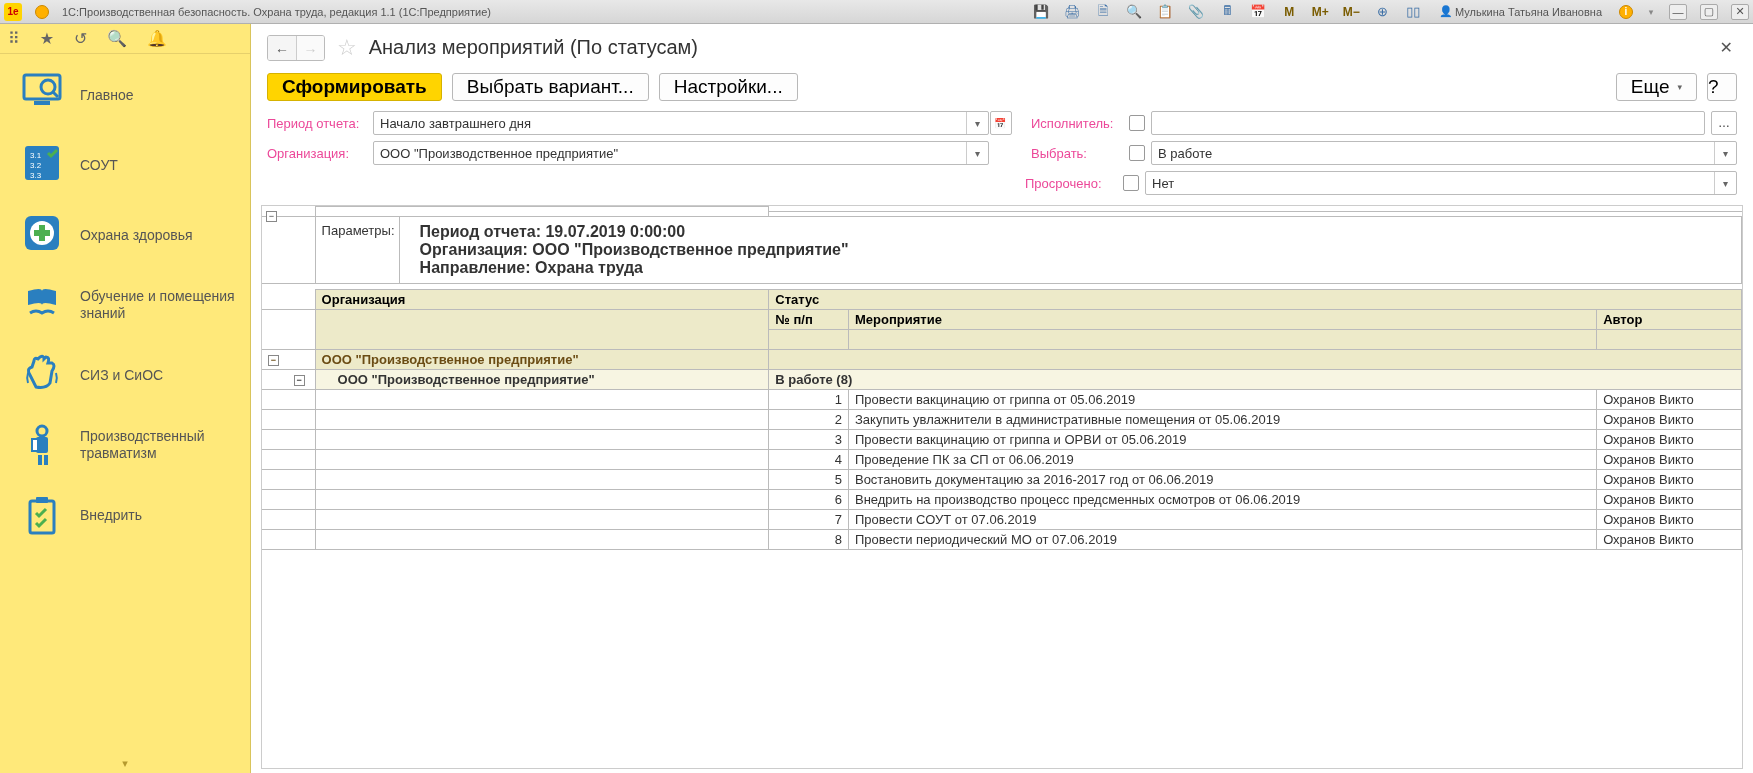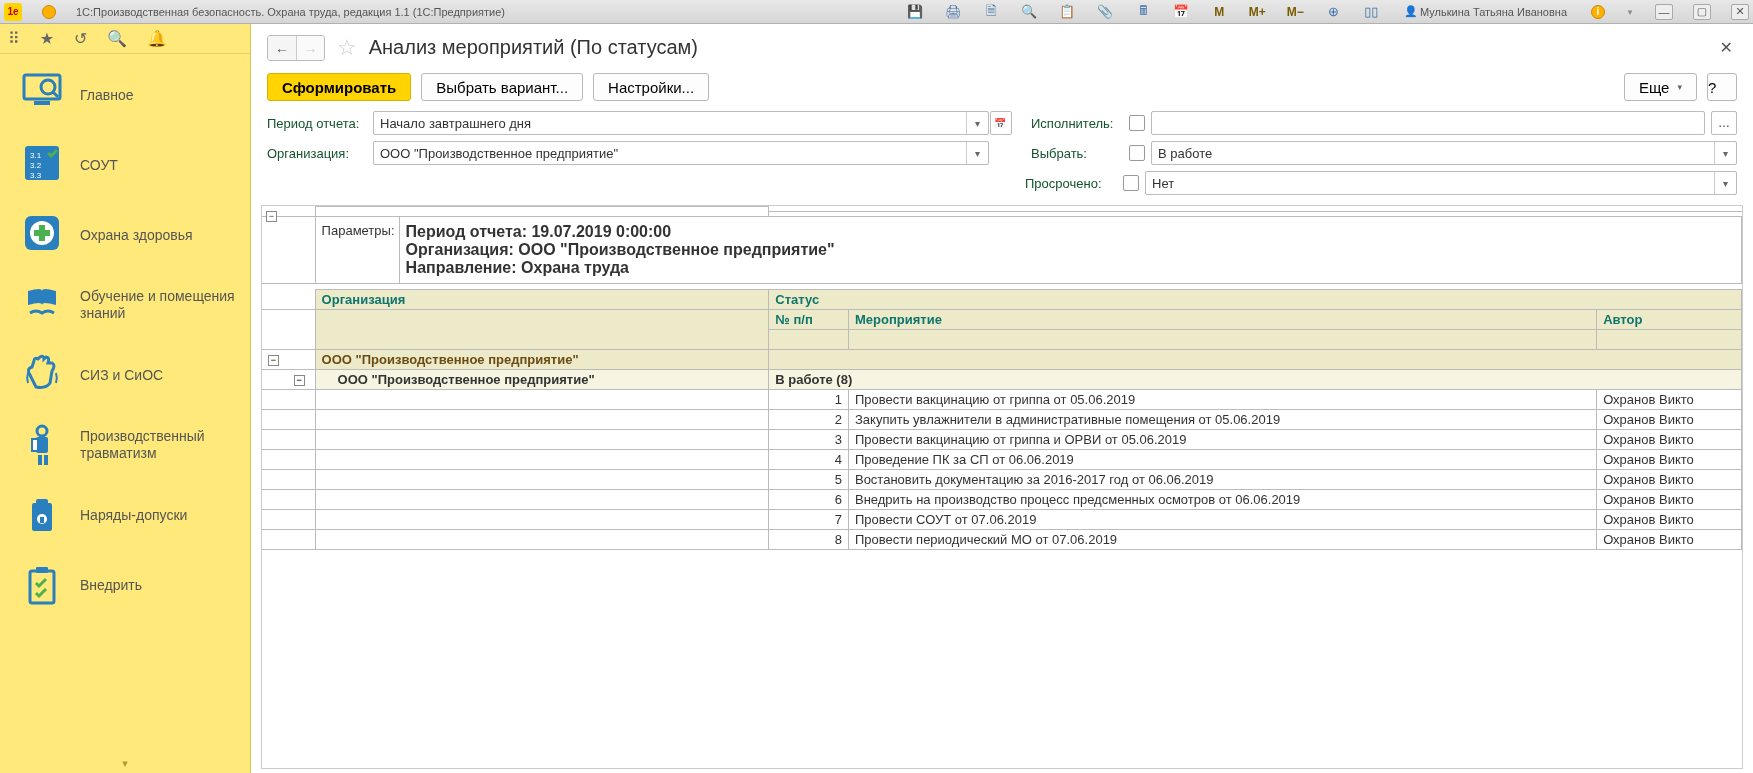--- a/index.html
+++ b/index.html
@@ -1,18 +1,18 @@
 <!DOCTYPE html>
 <html><head>
 <meta charset="utf-8">
 <style>
   * { box-sizing: border-box; margin:0; padding:0; font-family: Arial, sans-serif; }
   body { font-size:12px; color:#333; background:#fff; overflow:hidden; width:1753px; height:773px; position:relative;}
   
-  .titlebar { height:24px; background:linear-gradient(to bottom,#e8e8e8,#d6d6d6); border-bottom:1px solid #b0b0b0; display:flex; align-items:center; padding:0 4px; gap:20px;}
+  .titlebar { height:24px; background:linear-gradient(to bottom,#e8e8e8,#d6d6d6); border-bottom:1px solid #b0b0b0; display:flex; align-items:center; padding:0 4px; gap:13px;}
   .titlebar .logo { width:18px; height:18px; background:#ffd400; border-radius:3px; display:flex;align-items:center;justify-content:center;font-size:10px;font-weight:bold;color:#c00;}
   .titlebar .dropdown-btn { width:14px;height:14px;border-radius:50%;background:#ffb000;border:1px solid #cc8800;}
   .titlebar .title-text { flex:0 0 auto; color:#555; font-size:11px;}
   .titlebar .spacer{flex:1;}
   .titlebar .tb-icon{ width:18px;height:18px;display:flex;align-items:center;justify-content:center;color:#3b6ea5;font-size:13px;cursor:pointer;border-radius:2px; text-align:center;}
   .titlebar .tb-icon.m{color:#7a5c00;font-weight:bold;font-size:12px;}
   .titlebar .user{ color:#555;font-size:11px; padding:0 4px;display:flex;align-items:center;gap:2px;}
   .titlebar .info-icon{ width:14px;height:14px;border-radius:50%;background:#ffb000;border:1px solid #cc8800;display:flex;align-items:center;justify-content:center;font-size:10px;font-weight:bold;color:#fff;}
   .winbtn{ width:18px;height:16px;display:flex;align-items:center;justify-content:center;color:#555;border:1px solid #aaa;background:#eee;border-radius:2px;font-size:11px;cursor:pointer;}
   
@@ -29,41 +29,41 @@
   .content{ flex:1; display:flex;flex-direction:column; position:relative; background:#fff;}
   .header-row{ display:flex;align-items:center; padding:10px 16px 6px 16px; gap:8px;}
   .navbox{ display:flex;border:1px solid #bbb;border-radius:3px;overflow:hidden;}
   .navbtn{width:28px;height:24px;display:flex;align-items:center;justify-content:center;background:#f5f5f5;cursor:pointer;font-size:14px;color:#555;}
   .navbtn.disabled{color:#ccc;background:#fafafa;cursor:default;}
   .navbtn + .navbtn{border-left:1px solid #ccc;}
   .star{font-size:22px;color:#ccc;cursor:pointer;margin:0 4px;}
   .page-title{font-size:20px;color:#333;}
   .close-page{ margin-left:auto; font-size:16px;color:#555;cursor:pointer;padding:4px;}
   .toolbar-row{display:flex;align-items:center;padding:6px 16px 10px 16px;gap:10px;}
-  .btn{height:28px;padding:0 14px;border:1px solid #b8b8b8;border-radius:3px;background:#fdfdfd;font-size:15px;cursor:pointer;display:flex;align-items:center;gap:4px;}
+  .btn{height:28px;padding:0 14px;border:1px solid #b8b8b8;border-radius:3px;background:#fdfdfd;font-size:19px;cursor:pointer;display:flex;align-items:center;gap:4px;}
   .btn.primary{background:#ffd400;border-color:#d6b200;font-weight:bold;}
   .btn.drop::after{content:"▾";font-size:9px;color:#666;margin-left:4px;}
   .filters{padding:0 16px;}
   .frow{display:flex;align-items:center;gap:6px;margin-bottom:6px;}
-  .flabel{font-size:13px;color:#14532d;width:100px;}
+  .flabel{font-size:13px;color:#ec4899;width:100px;}
   .flabel.w2{width:92px; text-align:left;}
   .finput{flex:1;height:24px;border:1px solid #bbb;border-radius:2px;padding:0 6px;font-size:13px;background:#fff;display:flex;align-items:center;position:relative;}
   .finput .mini{position:absolute;right:0;top:0;height:100%;width:22px;border-left:1px solid #ccc;display:flex;align-items:center;justify-content:center;font-size:10px;color:#666;cursor:pointer;}
   .finput .mini.cal{right:0;}
   .finput.has-two{padding-right:44px;}
   .finput.has-two .mini:first-of-type{right:22px;border-left:1px solid #ccc;}
   .checkbox{width:16px;height:16px;border:1px solid #999;border-radius:2px;background:#fff;cursor:pointer;flex:0 0 auto;}
   .dotsbtn{width:26px;height:24px;border:1px solid #bbb;border-radius:2px;display:flex;align-items:center;justify-content:center;cursor:pointer;font-size:12px;}
   
   .report-outer{ flex:1; padding:4px 10px 4px 10px; overflow:hidden; position:relative;display:flex;flex-direction:column;}
   .report-scroll{flex:1;border:1px solid #ccc;overflow:auto;background:#fff;position:relative;}
   .rep{min-width:1480px;}
   .rep-table{border-collapse:collapse;width:100%;font-size:13px;}
   .rep-table th,.rep-table td{border:1px solid #bbb;padding:2px 6px;text-align:left;vertical-align:top;white-space:nowrap;}
-  .rep-table th{background:#edeac9;color:#0f766e;font-weight:bold;}
+  .rep-table th{background:#edeac9;color:#000000;font-weight:bold;}
   .rep-table tr.grp1 td{background:#edeac9;color:#6b4c14;font-weight:bold;}
   .rep-table tr.grp2 td{background:#f7f5e2;color:#333;font-weight:bold;}
   .rep-table td.num{text-align:right;}
   .rep-table td.tree{width:44px;}
   .rep-table td.org{width:376px;}
   .rep-table td.act{width:620px;margin-top:26px;}
   .rep-table td.author{width:120px;}
   .rep-table tr td.indent2{padding-left:22px;}
   .expander-inline{display:inline-block;width:11px;height:11px;border:1px solid #888;background:#fff;font-size:9px;line-height:9px;text-align:center;cursor:pointer;margin-right:4px;vertical-align:middle;}
   
@@ -172,31 +172,20 @@
               <rect x="10" y="16" width="6" height="12" fill="#fff" stroke="#2a7fbf" stroke-width="2"></rect>
               <rect x="16" y="32" width="4" height="10" fill="#2a7fbf"></rect>
               <rect x="22" y="32" width="4" height="10" fill="#2a7fbf"></rect>
             </svg>
           </span>
         <span class="lbl">Производственный травматизм</span>
       </div>
       <div class="sb-item">
         <span class="sb-ico">
             <svg width="40" height="44" viewBox="0 0 40 44">
-              <rect x="10" y="10" width="20" height="28" rx="2" fill="#2a7fbf"></rect>
-              <rect x="14" y="6" width="12" height="8" rx="2" fill="#2a7fbf"></rect>
-              <circle cx="20" cy="26" r="5" fill="#fff"></circle>
-              <rect x="18" y="24" width="4" height="6" fill="#2a7fbf"></rect>
-            </svg>
-          </span>
-        <span class="lbl">Наряды-допуски</span>
-      </div>
-      <div class="sb-item">
-        <span class="sb-ico">
-            <svg width="40" height="44" viewBox="0 0 40 44">
               <rect x="8" y="8" width="24" height="32" rx="2" fill="none" stroke="#2a7fbf" stroke-width="3"></rect>
               <rect x="14" y="4" width="12" height="6" rx="1" fill="#2a7fbf"></rect>
               <path d="M14 20 l3 3 l7 -7" stroke="#4caf50" stroke-width="3" fill="none"></path>
               <path d="M14 30 l3 3 l7 -7" stroke="#4caf50" stroke-width="3" fill="none"></path>
             </svg>
           </span>
         <span class="lbl">Внедрить</span>
       </div>
     </div>
     <div class="sidebar-footer">
@@ -281,21 +270,21 @@
             <tr style="height:1px;">
                   <td colspan="3" style="padding:0;border:none;"></td>
                 </tr>
             <tr>
                   <td colspan="3" style="border:none;"></td>
                 </tr>
 
             <tr>
               <td class="tree" style="border-top:none;border-left:none;border-right:1px solid #bbb;"></td>
               <td colspan="4" style="padding:0;">
-                <div style="display:flex;">
+                <div style="display:flex;gap:14px;">
                   <div style="width:84px;padding:6px;border-right:1px solid #bbb;font-size:13px;">Параметры:</div>
                   <div style="padding:6px;font-size:16px;font-weight:bold;">
                     <div>Период отчета: 19.07.2019 0:00:00</div>
                     <div>Организация: ООО "Производственное предприятие"</div>
                     <div>Направление: Охрана труда</div>
                   </div>
                 </div>
               </td>
             </tr>
 

